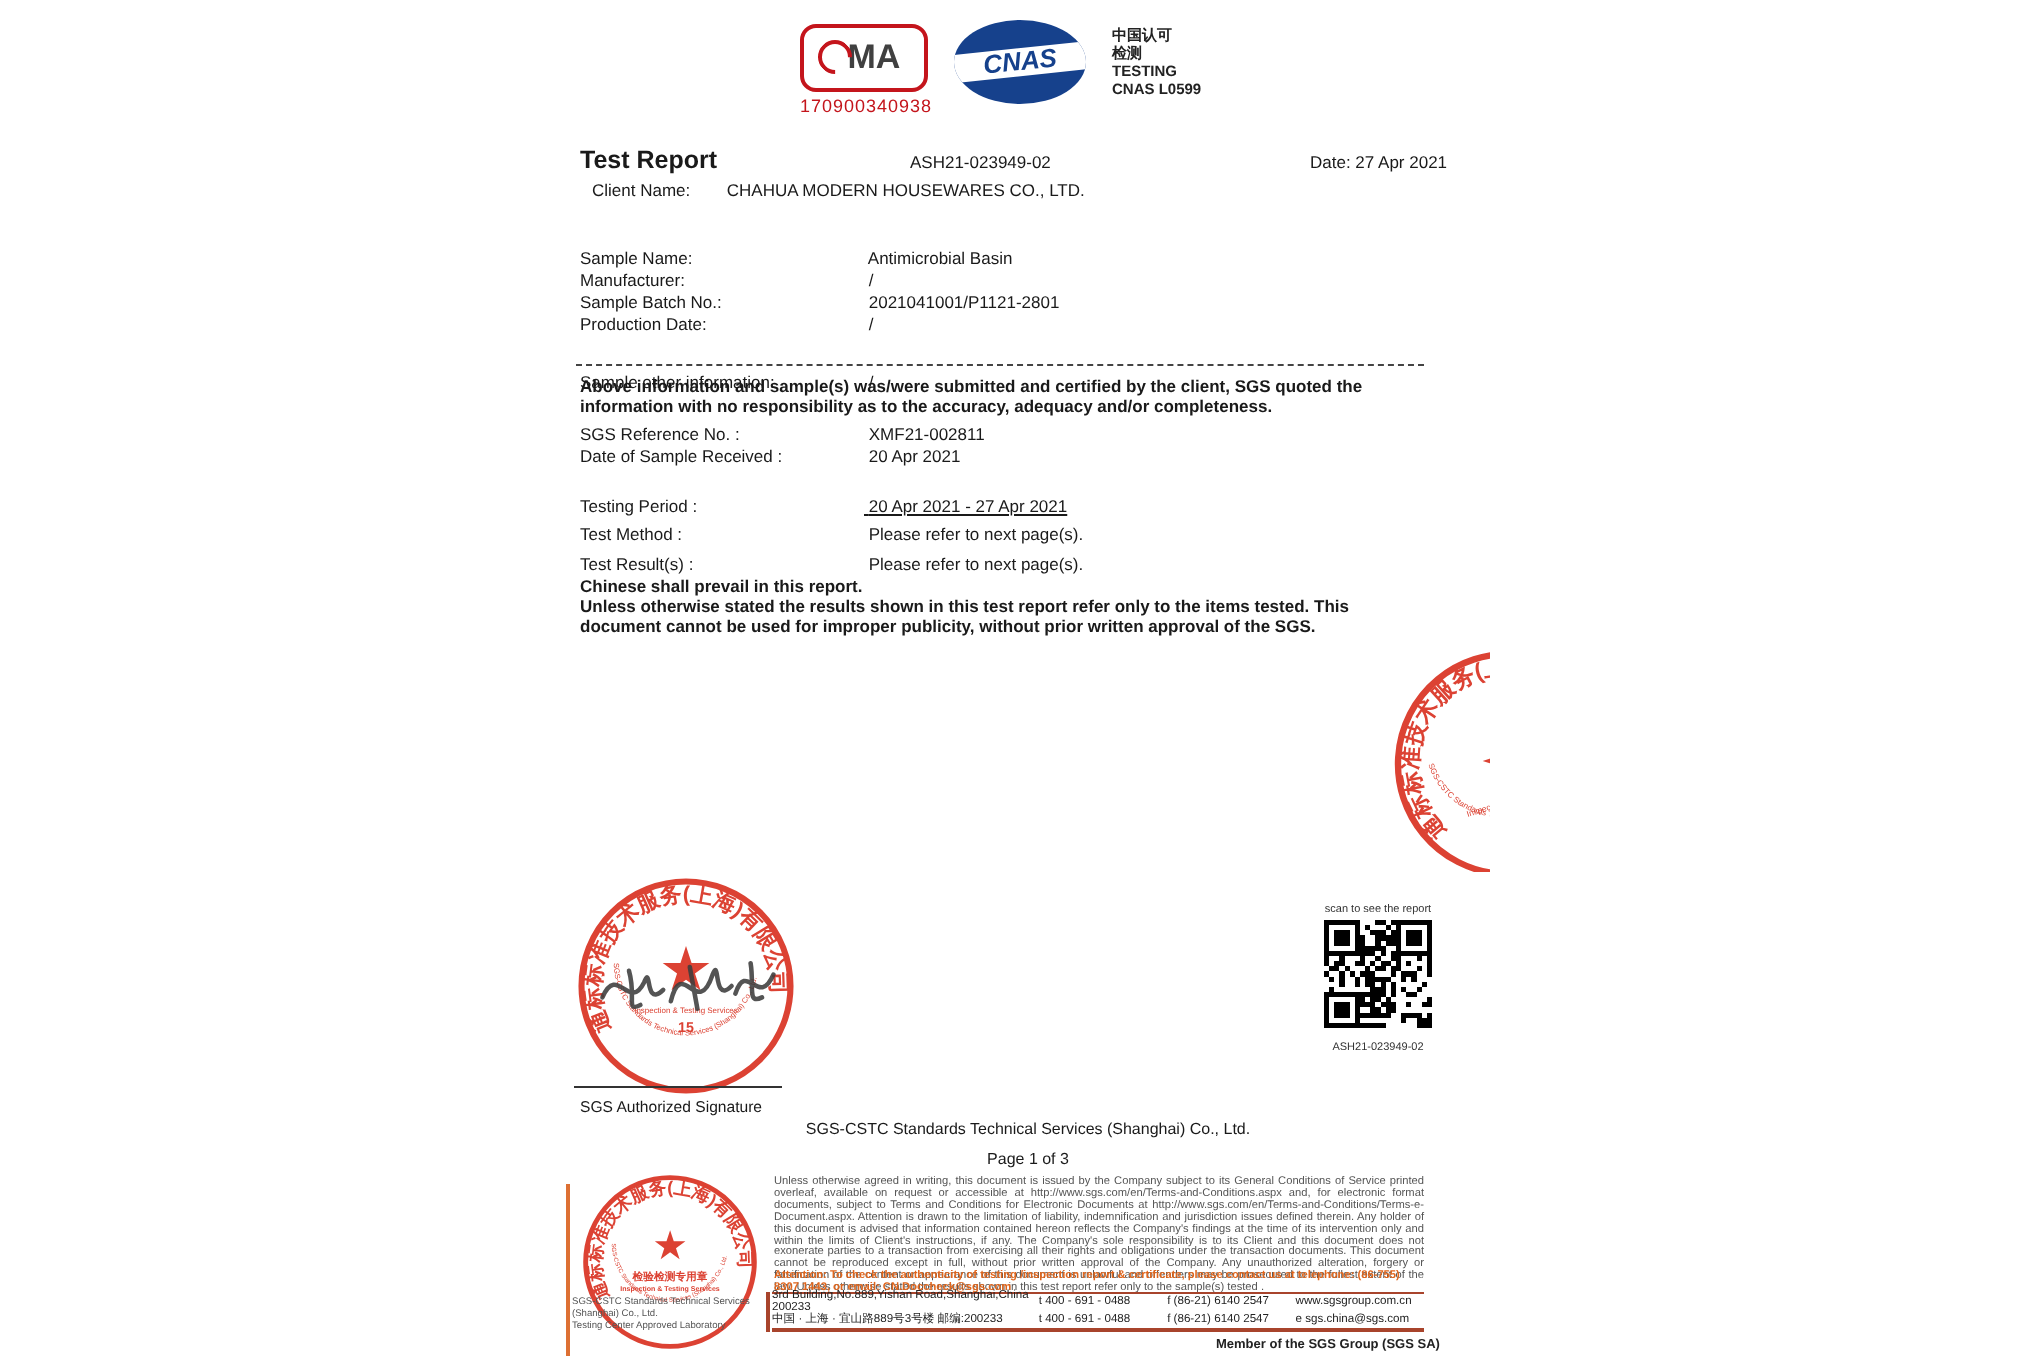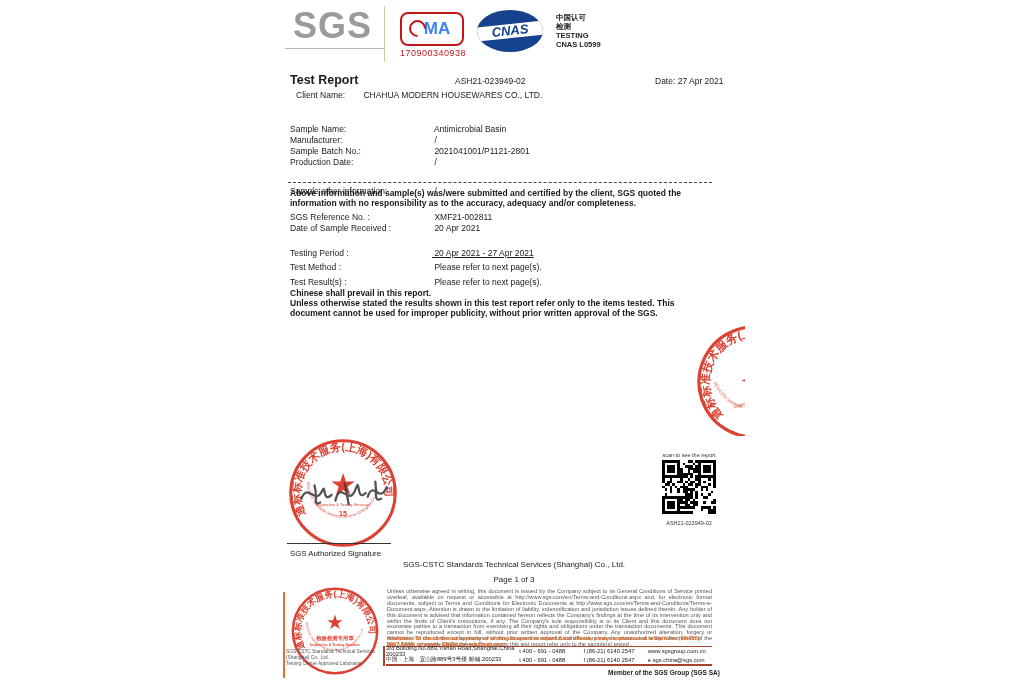--- a/index.html
+++ b/index.html
@@ -9,21 +9,21 @@
 
   .abs { position:absolute; }
 
   
   .sgs-logo-text { font-size:36px; font-weight:bold; color:#9b9b9b; letter-spacing:1px; line-height:36px; }
   .sgs-underline { position:absolute; left:-3px; top:40px; width:100px; height:1px; background:#b9b9b9; }
   .sgs-vline { position:absolute; left:96px; top:-2px; width:1px; height:56px; background:#d7c49c; }
 
   .cma-box { width:64px; height:34px; border:2.5px solid #c4151c; border-radius:8px; position:relative; display:flex; align-items:center; justify-content:center; }
   .cma-c { position:absolute; left:7px; top:6px; width:17px; height:17px; border:2.5px solid #c4151c; border-radius:50%; border-right-color:transparent; transform:rotate(45deg); }
-  .cma-ma { font-size:17px; font-weight:bold; color:#3b82f6; letter-spacing:0; margin-left:10px; }
+  .cma-ma { font-size:17px; font-weight:bold; color:#404040; letter-spacing:0; margin-left:10px; }
   .cma-number { font-size:9px; color:#c4151c; letter-spacing:0.5px; }
 
   .cnas-ellipse { width:66px; height:42px; background:#16418c; border-radius:50%; position:relative; overflow:hidden; }
   .cnas-band { position:absolute; left:-4px; top:14px; width:76px; height:14px; background:#fff; transform:rotate(-6deg); }
   .cnas-word { position:absolute; left:0; top:13px; width:66px; text-align:center; font-size:13px; font-style:italic; font-weight:bold; color:#16418c; transform:rotate(-6deg); }
 
   .accred { font-size:7.5px; font-weight:bold; color:#222; line-height:9px; }
 
   
   .title { font-size:12.5px; font-weight:bold; }
@@ -51,25 +51,20 @@
   .addr-row .c4 { width:78px; }
   .member { font-size:6.5px; color:#222; font-weight:bold; }
   .vline-orange { width:2px; background:#dd7033; }
   .stamp-overlay-text { font-size:4.8px; line-height:6px; color:#555; }
 </style>
 </head>
 <body>
 
 <div class="page">
 
-  <div class="abs" style="left:288px; top:8px; width:110px; height:58px;">
-    <div class="sgs-logo-text" style="margin-left:5px;">SGS</div>
-    <div class="sgs-underline"></div>
-    <div class="sgs-vline"></div>
-  </div>
 
   <div class="abs" style="left:400px; top:12px;">
     <div class="cma-box">
       <span class="cma-c"></span>
       <span class="cma-ma">MA</span>
     </div>
     <div class="cma-number" style="margin-top:2px; text-align:center;">170900340938</div>
   </div>
 
   <div class="abs" style="left:477px; top:10px;">

